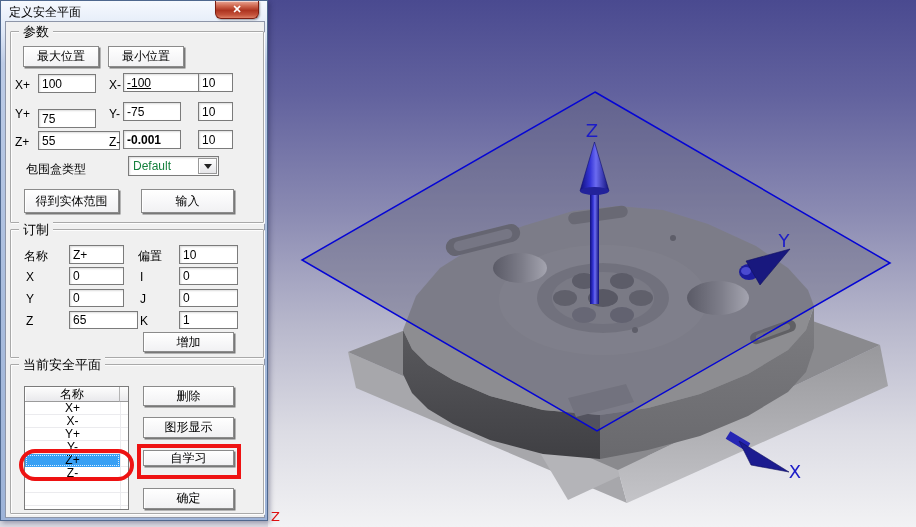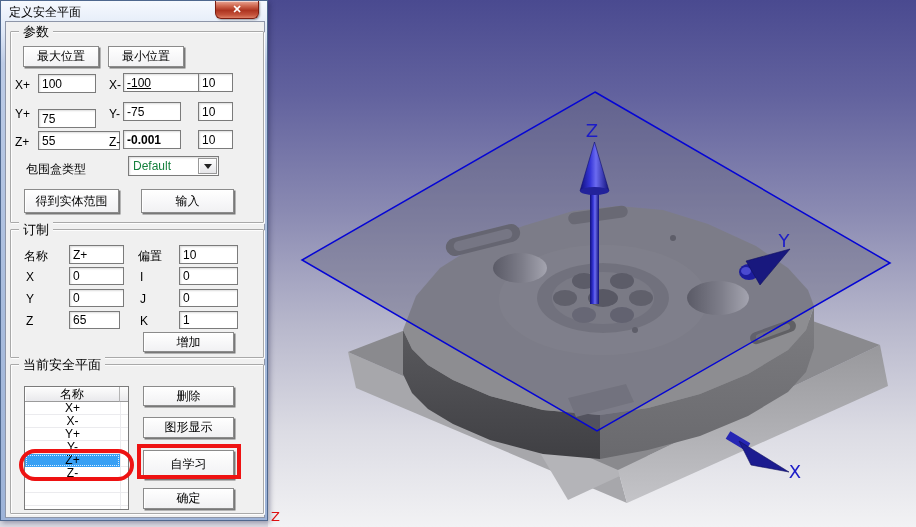--- a/index.html
+++ b/index.html
@@ -253,21 +253,21 @@
     <input class="edit" style="left: 68px; top: 266px; width: 55px; height: 18px;" value="0">
     <span class="lbl" style="left:139px;top:269px;">I</span>
     <input class="edit" style="left: 178px; top: 266px; width: 59px; height: 18px;" value="0">
 
     <span class="lbl" style="left:25px;top:291px;">Y</span>
     <input class="edit" style="left: 68px; top: 288px; width: 55px; height: 18px;" value="0">
     <span class="lbl" style="left:139px;top:291px;">J</span>
     <input class="edit" style="left: 178px; top: 288px; width: 59px; height: 18px;" value="0">
 
     <span class="lbl" style="left:25px;top:313px;">Z</span>
-    <input class="edit" style="left: 68px; top: 310px; width: 51px; height: 18px;" value="65">
+    <input class="edit" style="left: 68px; top: 310px; width: 69px; height: 18px;" value="65">
     <span class="lbl" style="left:139px;top:313px;">K</span>
     <input class="edit" style="left: 178px; top: 310px; width: 59px; height: 18px;" value="1">
 
     <button class="btn" style="left:142px;top:331px;width:91px;height:20px;">增加</button>
 
     <div class="group" style="left:9px;top:363px;width:252px;height:148px;">
       <span class="group-label">当前安全平面</span>
     </div>
 
     <div class="listbox">
@@ -280,19 +280,19 @@
         <div class="list-item">X-</div>
         <div class="list-item">Y+</div>
         <div class="list-item">Y-</div>
         <div class="list-item selected">Z+</div>
         <div class="list-item">Z-</div>
       </div>
     </div>
 
     <button class="btn" style="left:142px;top:385px;width:91px;height:20px;">删除</button>
     <button class="btn" style="left:142px;top:416px;width:91px;height:21px;">图形显示</button>
-    <button class="btn" style="left:142px;top:449px;width:91px;height:29px;">自学习</button>
+    <button class="btn" style="left:142px;top:449px;width:91px;height:16px;">自学习</button>
     <button class="btn" style="left:142px;top:487px;width:91px;height:21px;">确定</button>
 
     <div class="red-stadium"></div>
     <div class="red-rect"></div>
   </div>
 </div>
 
 </body></html>

